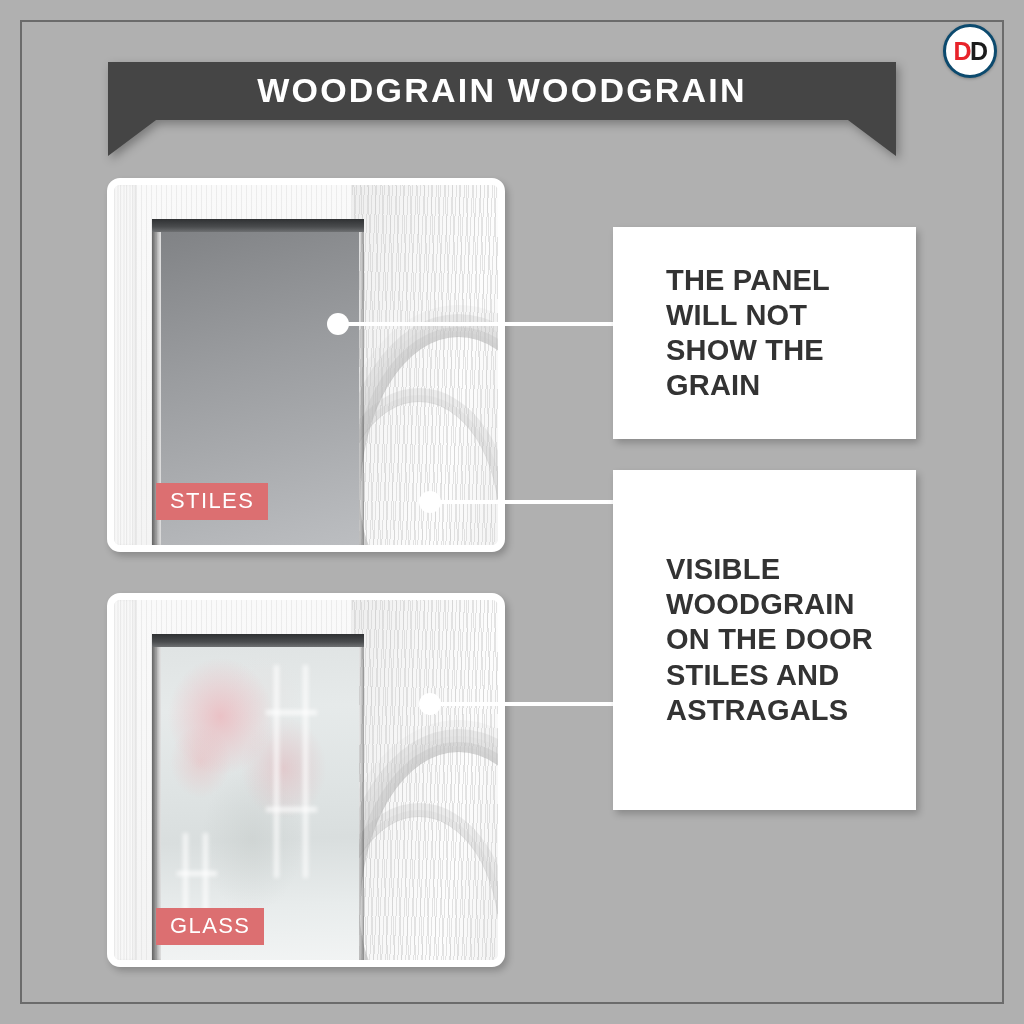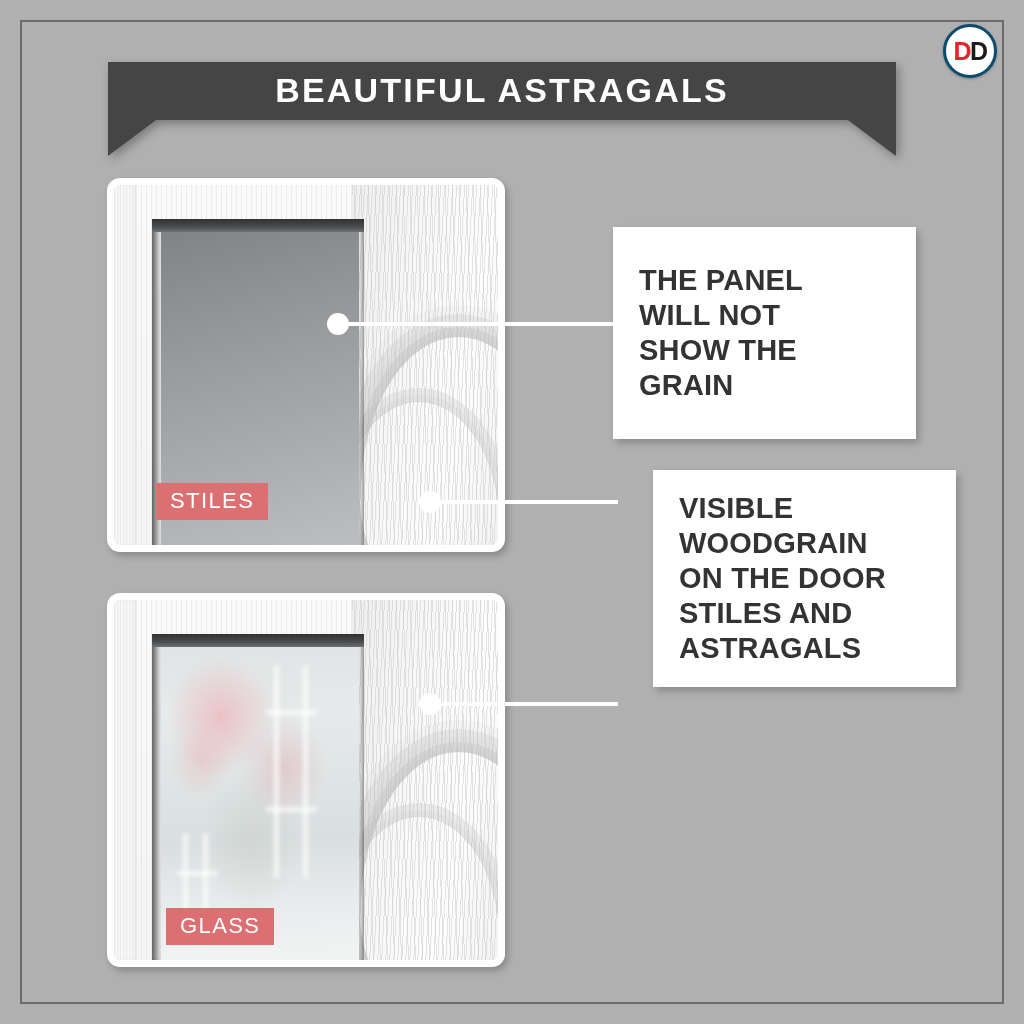--- a/index.html
+++ b/index.html
@@ -244,21 +244,21 @@
     background: #dc6f71;
     color: #ffffff;
     font-size: 22px;
     font-weight: normal;
     letter-spacing: 1.4px;
     padding: 5px 14px 6px 14px;
     z-index: 15;
     white-space: nowrap;
   }
   #chip-panel { left: 156px; top: 483px; }
-  #chip-glass { left: 166px; top: 908px; }
+  #chip-glass { left: 156px; top: 908px; }
 
   
   .leader-line {
     position: absolute;
     height: 4px;
     background: #ffffff;
     z-index: 16;
   }
   .leader-dot {
     position: absolute;
@@ -276,23 +276,24 @@
   #dot-3  { left: 419px; top: 693px; }
 
   
   .callout {
     position: absolute;
     background: #ffffff;
     box-shadow: 3px 4px 7px rgba(0,0,0,.22);
     z-index: 18;
     display: flex;
     align-items: center;
+    padding-left: 27px;
   }
   #callout-1 { left: 613px; top: 227px;  width: 303px; height: 212px; }
-  #callout-2 { left: 613px; top: 470px;  width: 303px; height: 217px; margin-left: 40px; }
+  #callout-2 { left: 613px; top: 470px;  width: 303px; height: 340px; }
 
   .callout-text {
     color: #333333;
     font-weight: bold;
     font-size: 29px;
     line-height: 1.21;
     letter-spacing: .2px;
     padding: 0 16px 0 26px;
     white-space: pre-line;
   }
@@ -303,21 +304,21 @@
 <div id="canvas">
 
   <div class="inset-frame"></div>
 
   <div class="logo">
     <span class="logo-text"><span class="logo-d1">D</span><span class="logo-d2">D</span></span>
   </div>
 
   <div class="ribbon-wrap">
     <div class="ribbon-shape"></div>
-    <div class="ribbon-title">BEAUTIFUL ASTRAGALS</div>
+    <div class="ribbon-title">WOODGRAIN WOODGRAIN</div>
   </div>
 
   <div class="photo-card" id="card-panel">
     <div class="photo-inner">
       <div class="rail"></div>
       <div class="stile"></div>
       <div class="molding"></div>
       <div class="recess">
         <div class="panel-face"></div>
         <div class="reveal-top"></div>

